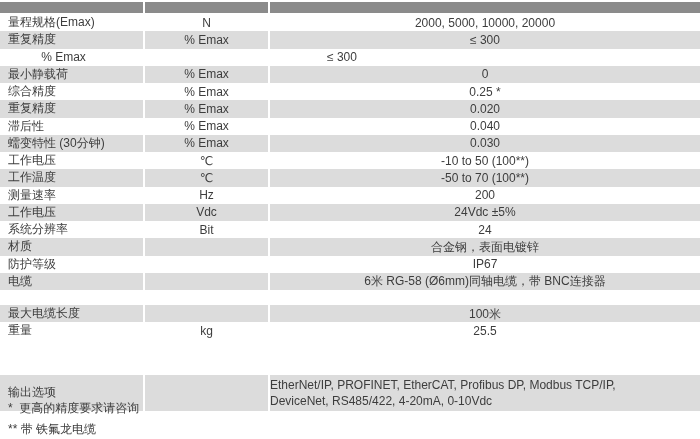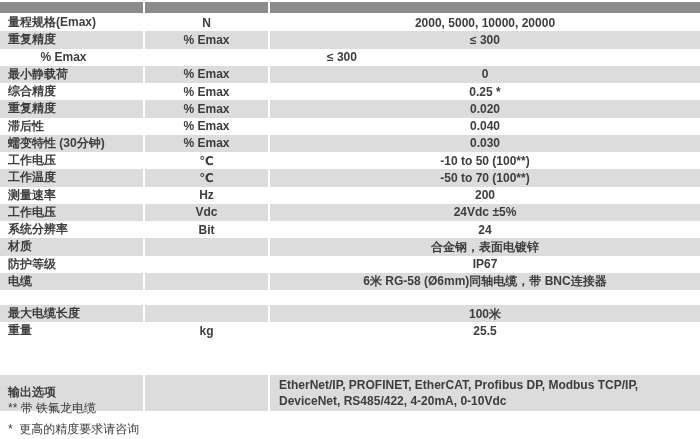--- a/index.html
+++ b/index.html
@@ -49,35 +49,34 @@
   .trow .cell {
     height: 100%;
     display: flex;
     align-items: center;
   }
   .trow .c1.cell { justify-content: flex-start; }
   .trow .c2.cell, .trow .c3.cell { justify-content: center; }
   .trow .c3.left-val {
     justify-content: flex-start;
     text-align: left;
-    padding-left: 9px;
   }
   .divider {
     width: 2px;
     align-self: stretch;
     background: #ffffff;
     flex: 0 0 2px;
   }
   .header-bar {
     height: 11px;
     background: var(--header-color, #8b8b8b);
     margin-bottom: 1px;
   }
   .header-bar .cell { height: 11px; }
-  .data-row { height: 17.25px; font-weight: bold; }
+  .data-row { height: 17.25px; }
   .data-row.shaded .cell { background: var(--shade-color, #dcdcdc); }
   .data-row.tall { height: 36px; margin-top: 35px; }
   .spacer-row { height: 15px; background: #ffffff; }
   .footnotes {
     position: absolute;
     left: 8px;
     top: 398px;
   }
   .footnote {
     line-height: 21px;
@@ -227,16 +226,16 @@
           <div class="c1 cell">输出选项</div>
           <div class="divider"></div>
           <div class="c2 cell"></div>
           <div class="divider"></div>
           <div class="c3 cell left-val">EtherNet/IP, PROFINET, EtherCAT, Profibus DP, Modbus TCP/IP,
 DeviceNet, RS485/422, 4-20mA, 0-10Vdc</div>
         </div>
       </div>
   </div>
   <div class="footnotes">
+    <div class="footnote">*  更高的精度要求请咨询</div>
     <div class="footnote">** 带 铁氟龙电缆</div>
-    <div class="footnote">*  更高的精度要求请咨询</div>
   </div>
 </div>
 
 </body></html>

